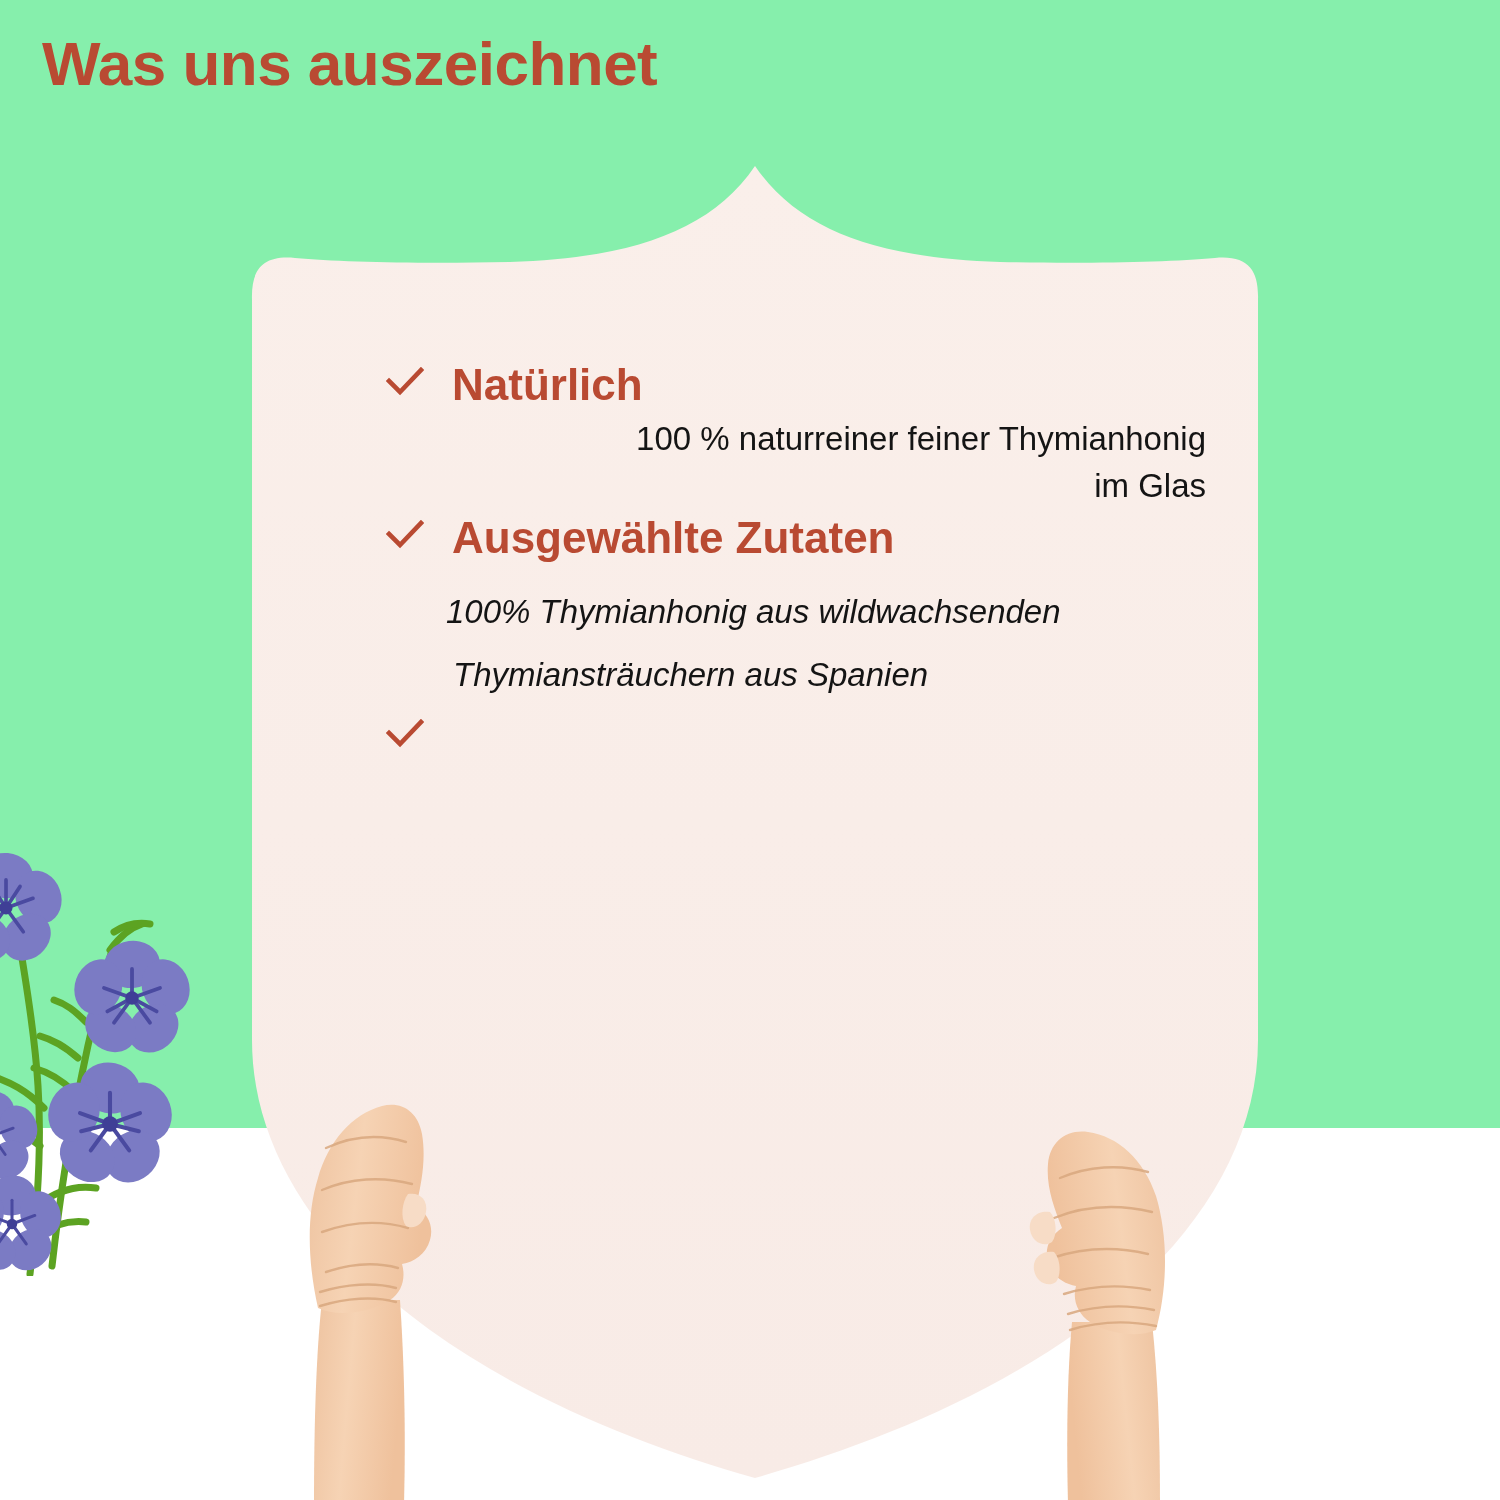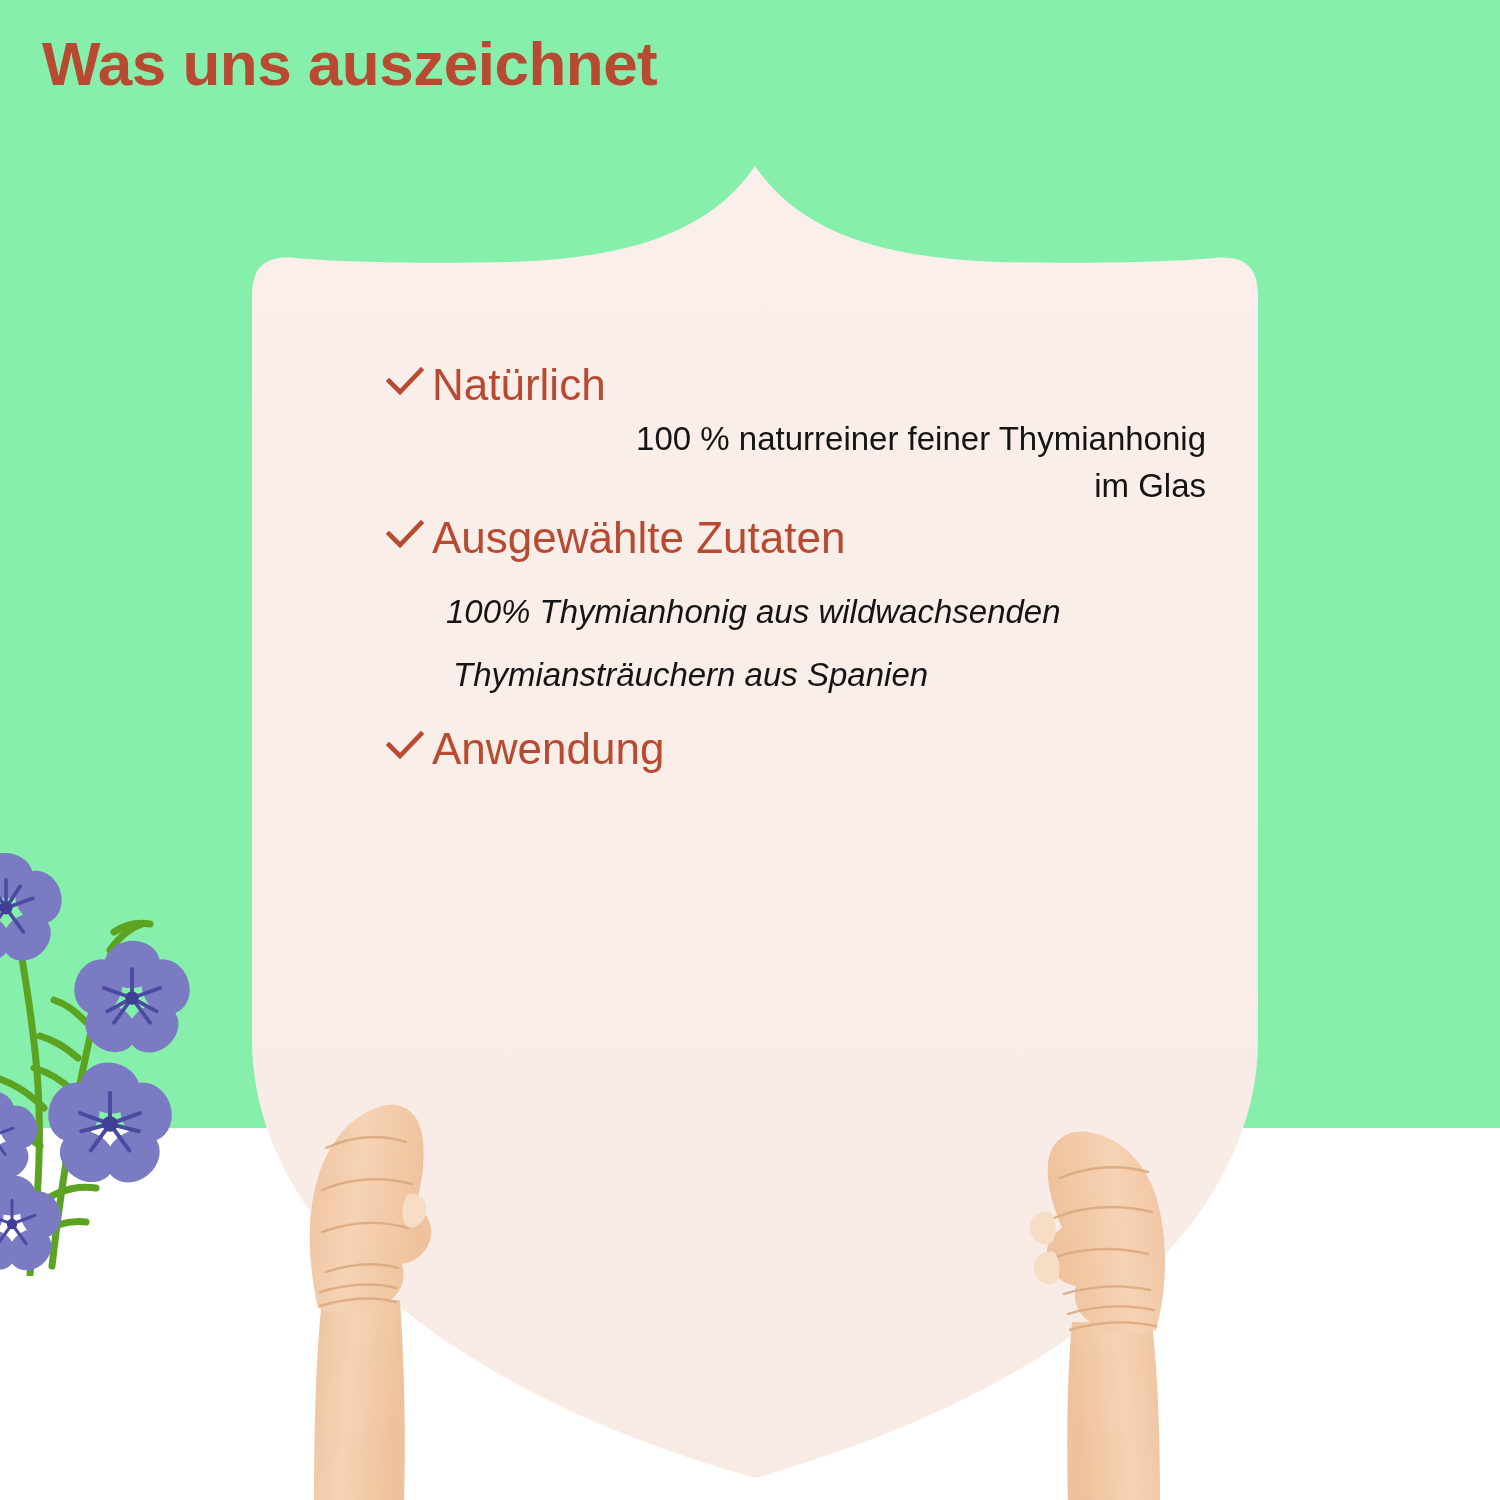--- a/index.html
+++ b/index.html
@@ -46,24 +46,24 @@
     top: 358px;
     width: 820px;
   }
   .feature {
     position: relative;
     margin-bottom: 6px;
   }
   .feature-head {
     display: flex;
     align-items: baseline;
-    gap: 8px;
+    gap: 28px;
     color: #B94A32;
     font-size: 44px;
-    font-weight: normal;
+    font-weight: bold;
     line-height: 1.22;
     white-space: nowrap;
   }
   .check-icon {
     flex: 0 0 auto;
     width: 38px;
     height: 30px;
     position: relative;
     top: -3px;
   }
@@ -173,21 +173,20 @@
       </div>
     </div>
 
     <div class="feature" data-index="3">
       <div class="feature-head">
         <span class="check-icon">
           <svg viewBox="0 0 38 30" width="38" height="30">
             <path d="M 3 14 L 14 25 L 35 3" fill="none" stroke="#B94A32" stroke-width="4.6" stroke-linecap="square" stroke-linejoin="miter"></path>
           </svg>
         </span>
-        <span>Anwendung</span>
       </div>
     </div>
 
   </div>
 
   <div id="flower-art" class="art">
     <svg viewBox="0 0 240 430" aria-hidden="true">
       <g stroke="#5CA322" stroke-width="7" fill="none" stroke-linecap="round">
         <path d="M 44 428 C 52 360, 56 300, 52 240 C 49 190, 42 150, 36 112"></path>
         <path d="M 66 420 C 74 350, 84 286, 96 228 C 106 178, 116 140, 126 104"></path>

